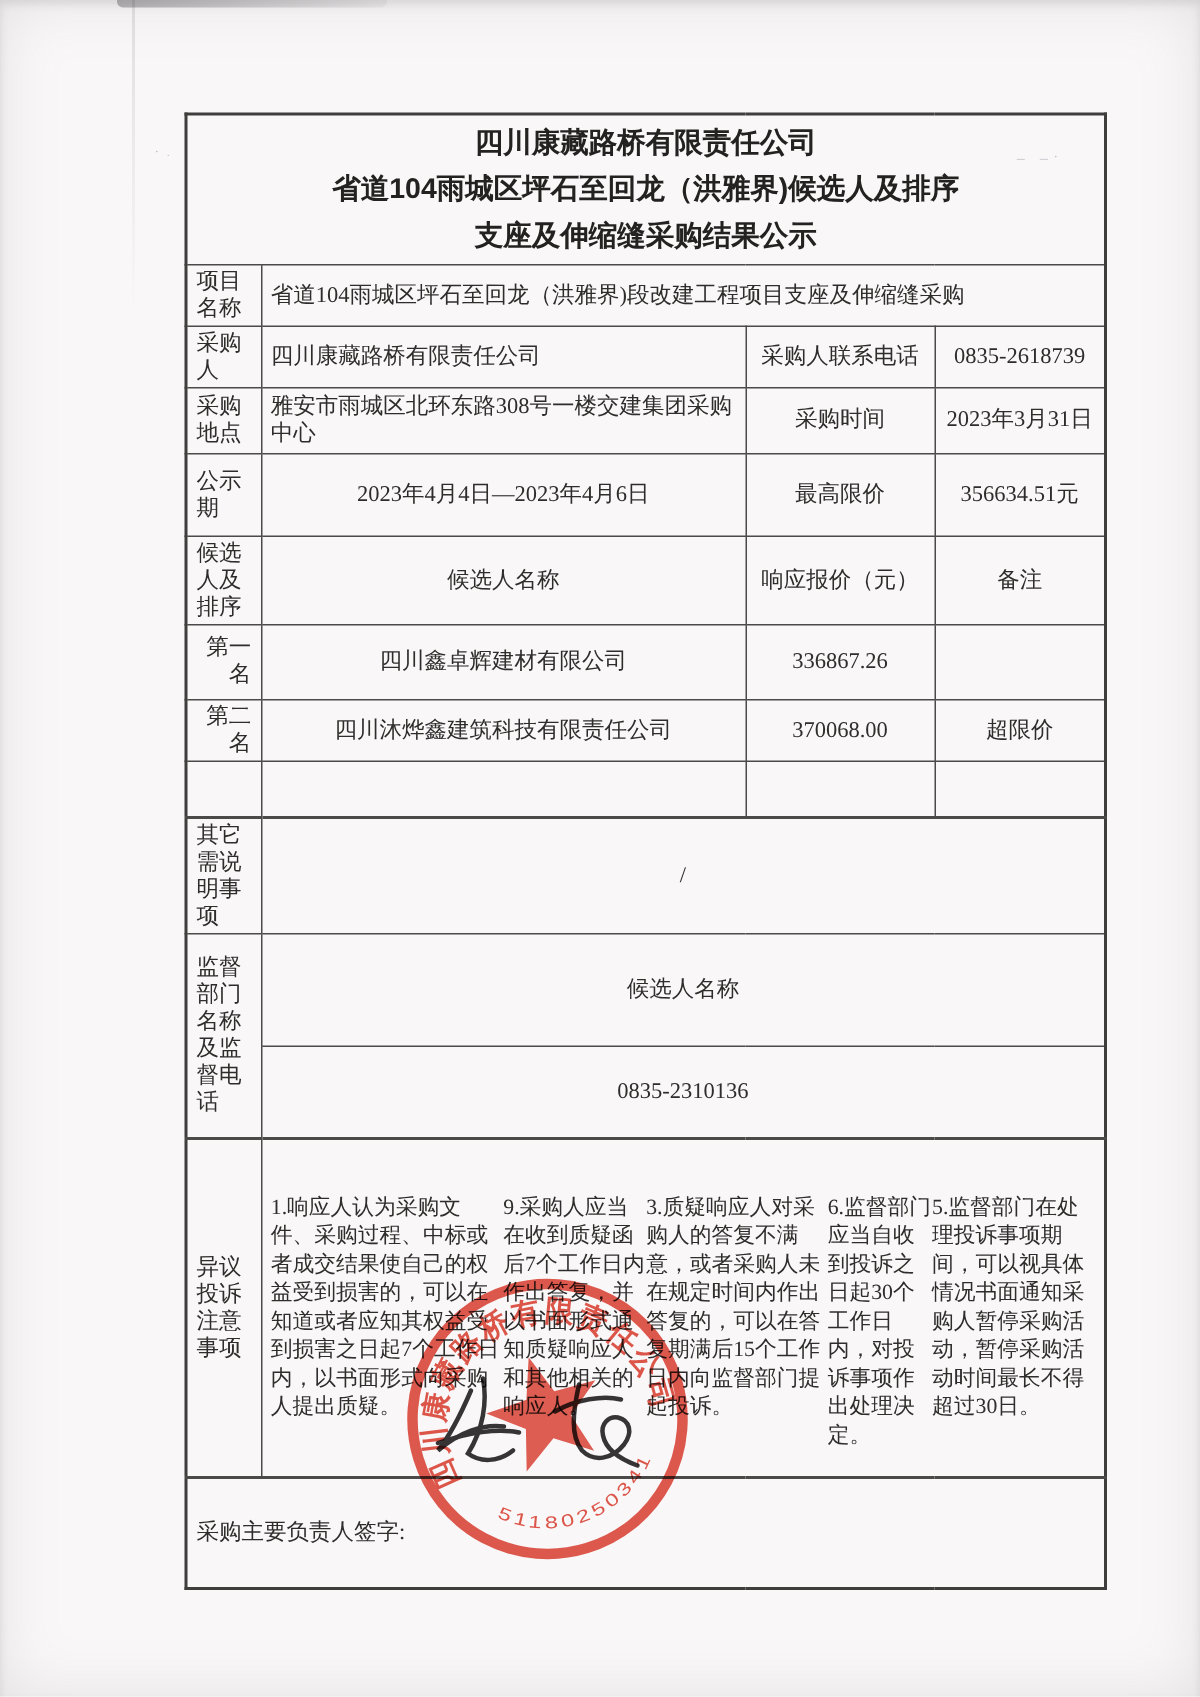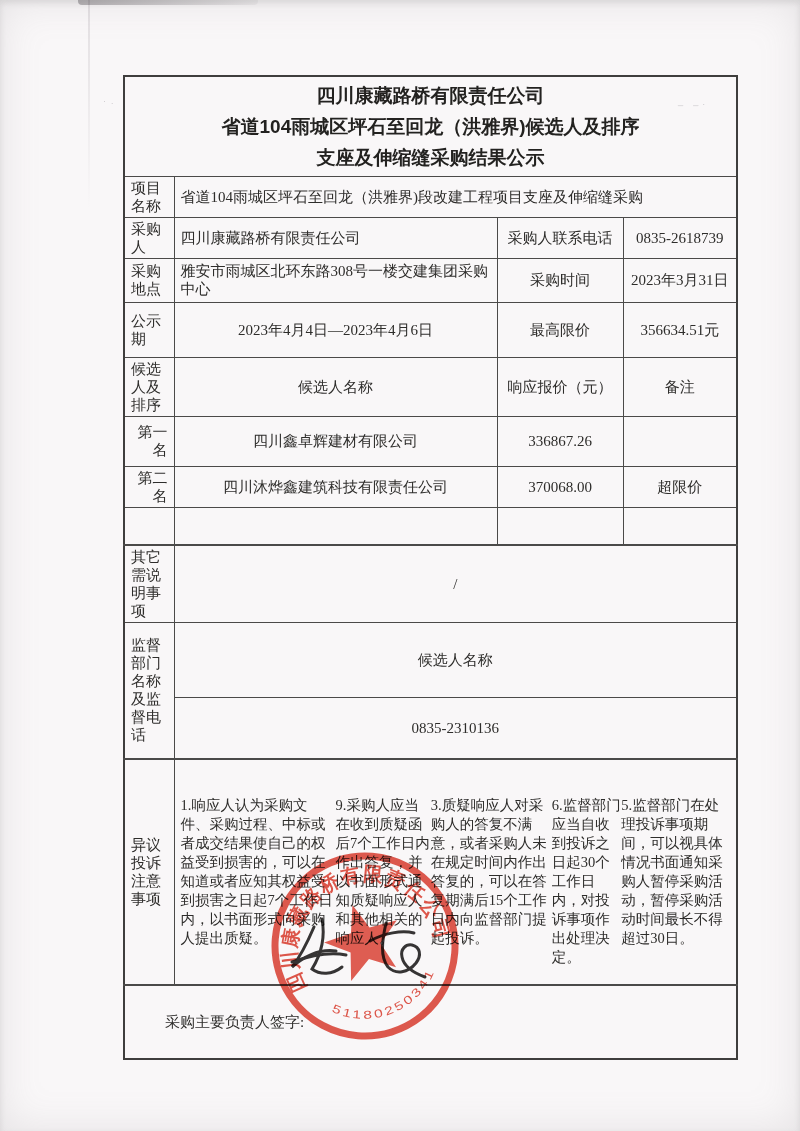--- a/index.html
+++ b/index.html
@@ -46,21 +46,21 @@
     font-family:"Liberation Sans","DejaVu Sans",sans-serif;
   }
   td.lbl{padding:2px 2px 2px 5px;font-size:14.5px;line-height:16px;word-break:break-all;}
   td.center{text-align:center;margin-top:10px;}
   td.rank{text-align:right;}
   td.notes-cell{padding:4px 10px 4px 8px;}
   .obj-wrap{display:flex;justify-content:flex-start;padding-top:34px;height:186px;}
   .obj-wrap div{font-size:14.5px;line-height:19px;text-align:left;word-break:break-all;}
 
   .sig-row td{padding-left:6px;}
-  .sig-label{font-size:15px;margin-left:34px;}
+  .sig-label{font-size:15px;}
 
   
   .seal{
     position:absolute;left:266px;top:847px;width:198px;height:198px;
     transform:rotate(-17deg);
     mix-blend-mode:multiply;opacity:.92;
   }
   .signature{
     position:absolute;left:262px;top:905px;width:200px;height:100px;
     mix-blend-mode:multiply;

